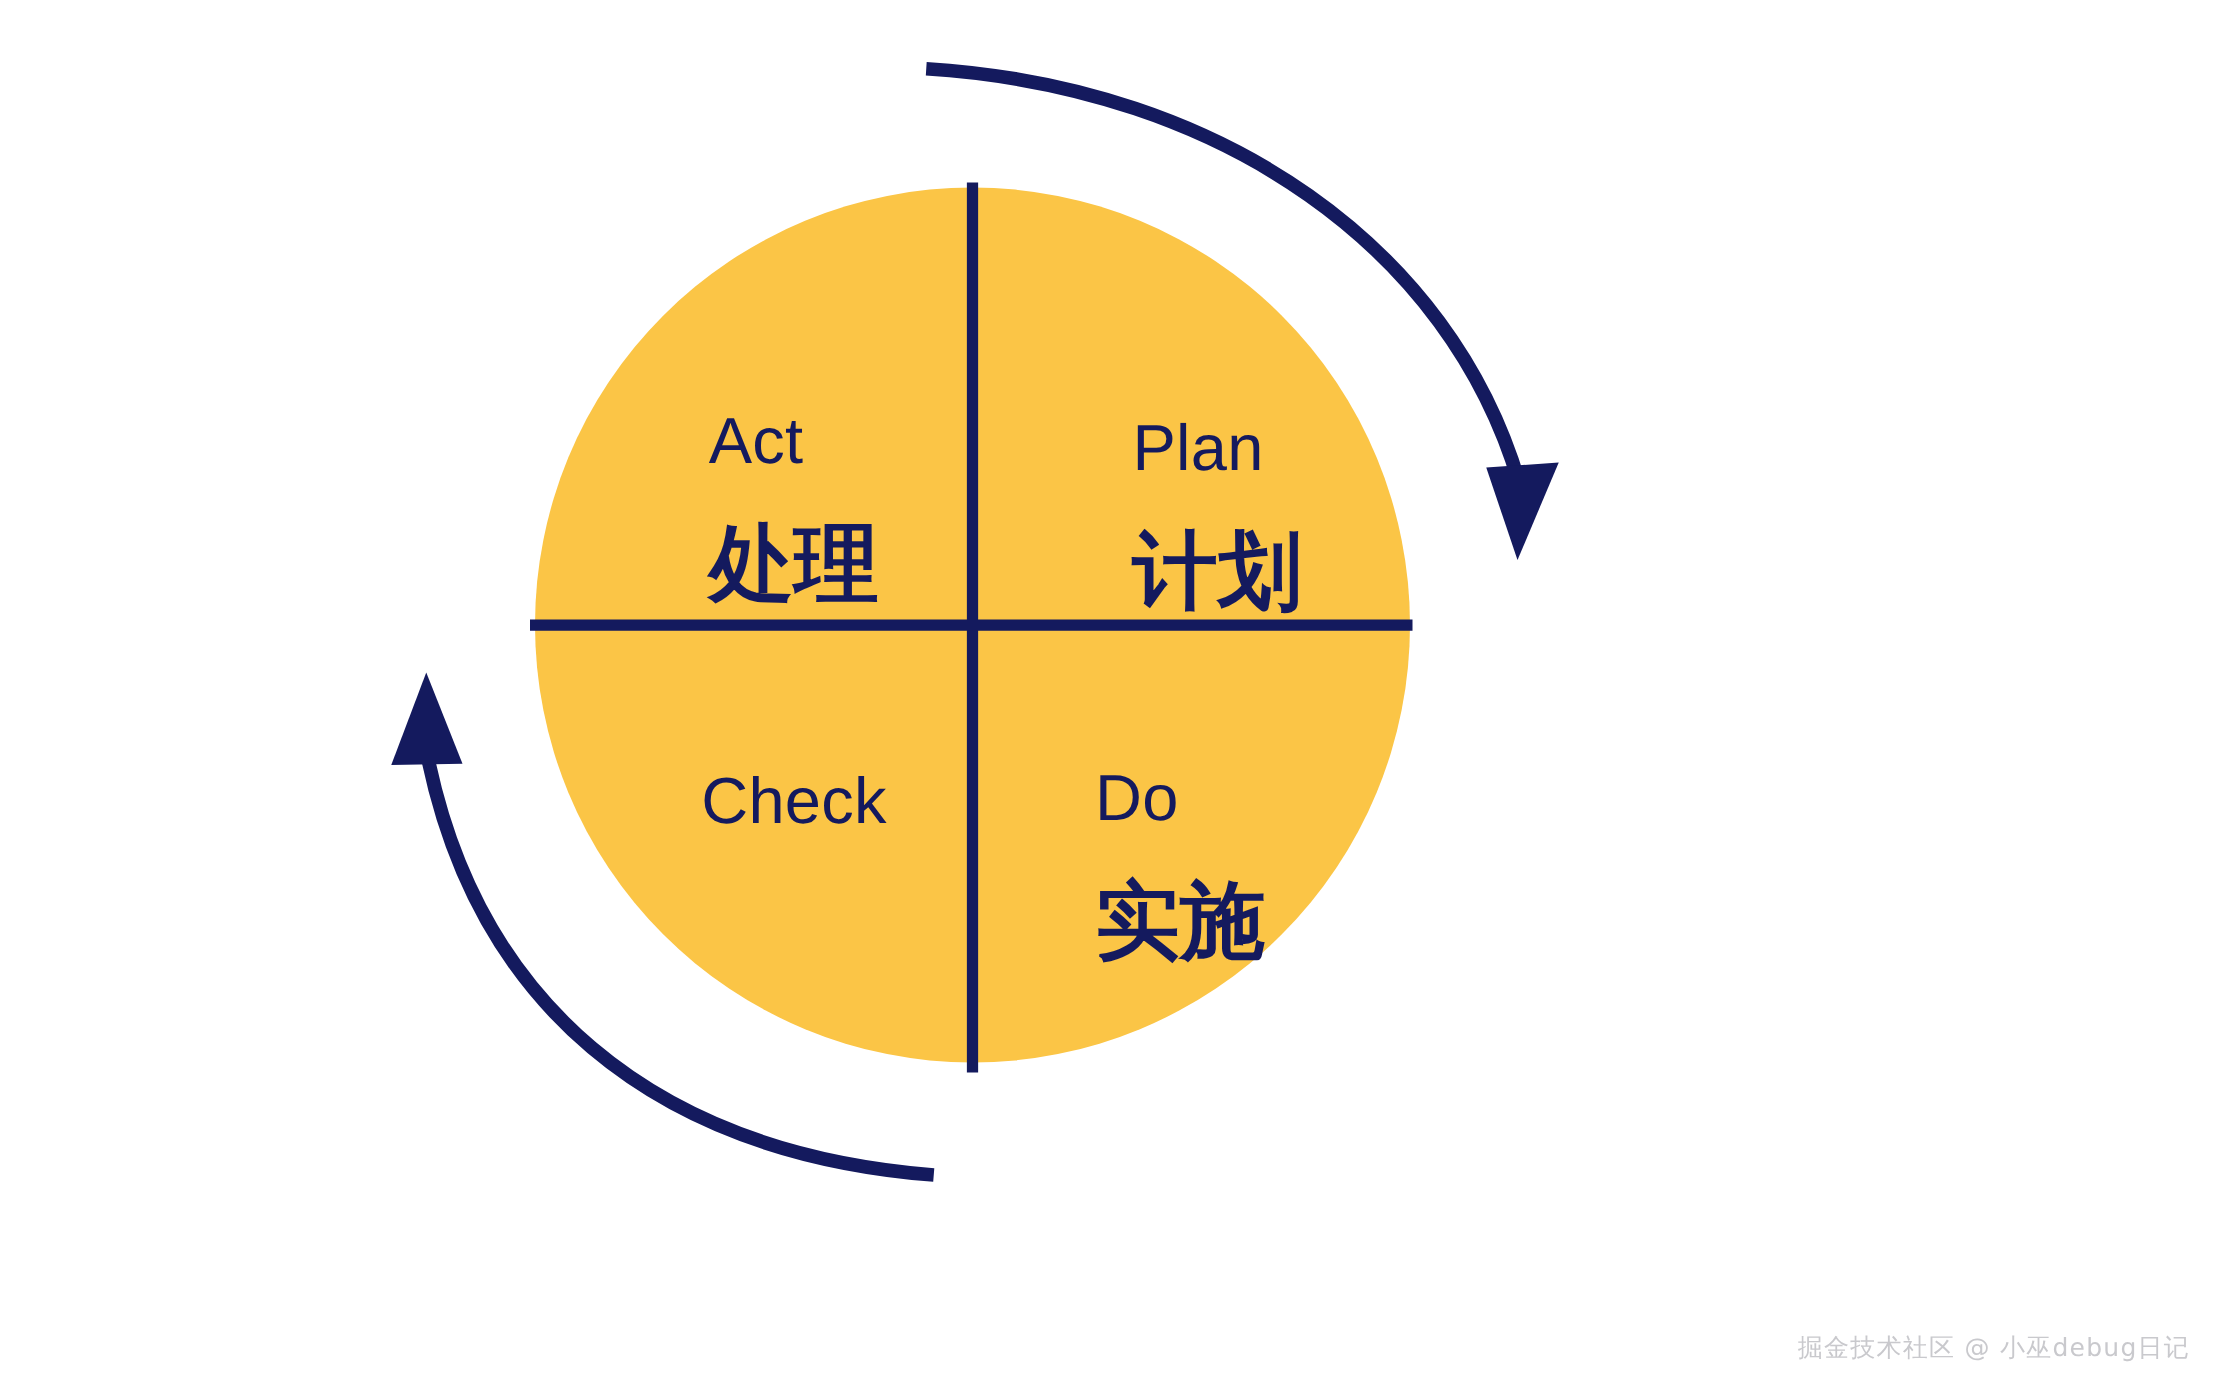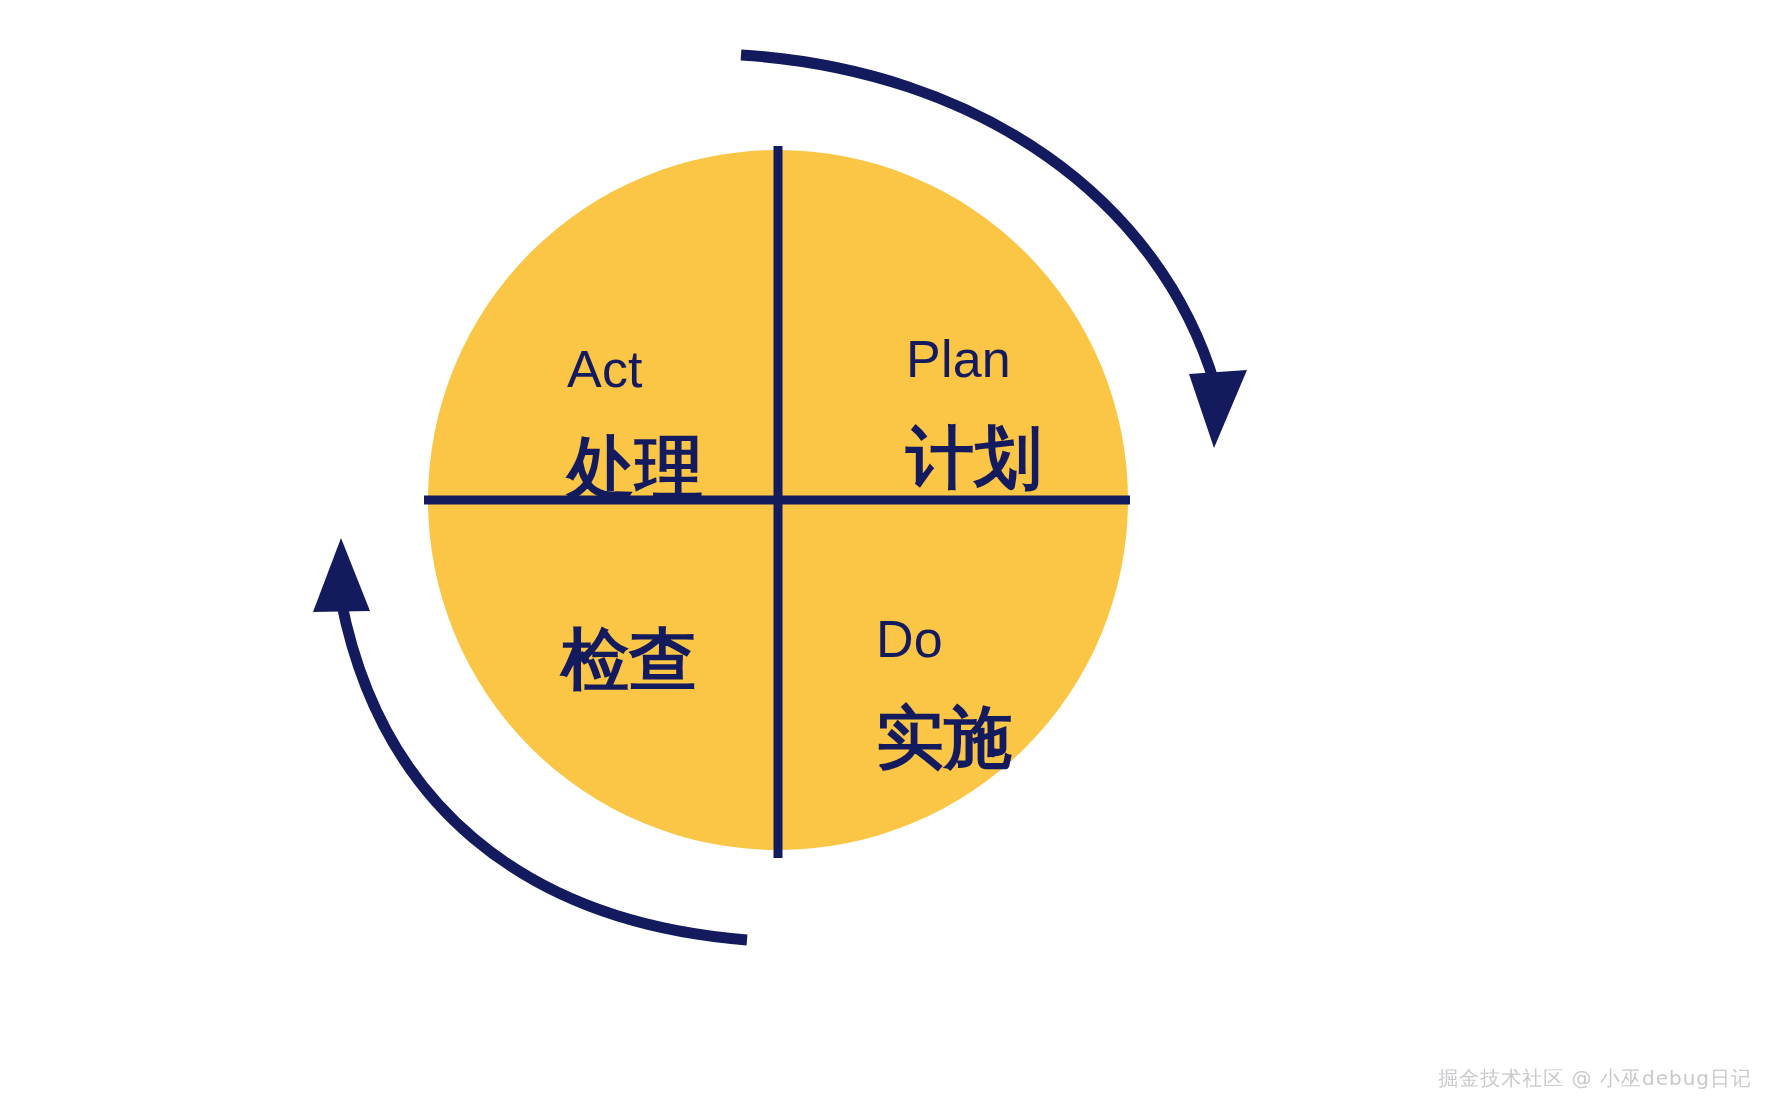--- a/index.html
+++ b/index.html
@@ -35,21 +35,21 @@
     letter-spacing: 0.2px;
     display: block;
   }
   .q-zh {
     font-size: 68px;
     font-weight: 700;
     display: block;
     margin-top: 8px;
   }
   
-  #label-act   { left: 567px; top: 320px; }
+  #label-act   { left: 567px; top: 304px; }
   #label-plan  { left: 906px; top: 310px; }
   #label-check { left: 561px; top: 592px; }
   #label-do    { left: 876px; top: 590px; }
 
   #watermark {
     position: absolute;
     right: 20px;
     bottom: 14px;
     font-size: 20px;
     color: #c9c9cd;
@@ -105,21 +105,21 @@
     <span class="q-en">Act</span>
     <span class="q-zh">处理</span>
   </div>
 
   <div class="quadrant-label" id="label-plan">
     <span class="q-en">Plan</span>
     <span class="q-zh">计划</span>
   </div>
 
   <div class="quadrant-label" id="label-check">
-    <span class="q-zh">检查</span>
+    <span class="q-en">Check</span>
   </div>
 
   <div class="quadrant-label" id="label-do">
     <span class="q-en">Do</span>
     <span class="q-zh">实施</span>
   </div>
 
   <div id="watermark">掘金技术社区 @ 小巫debug日记</div>
 
 </div>

